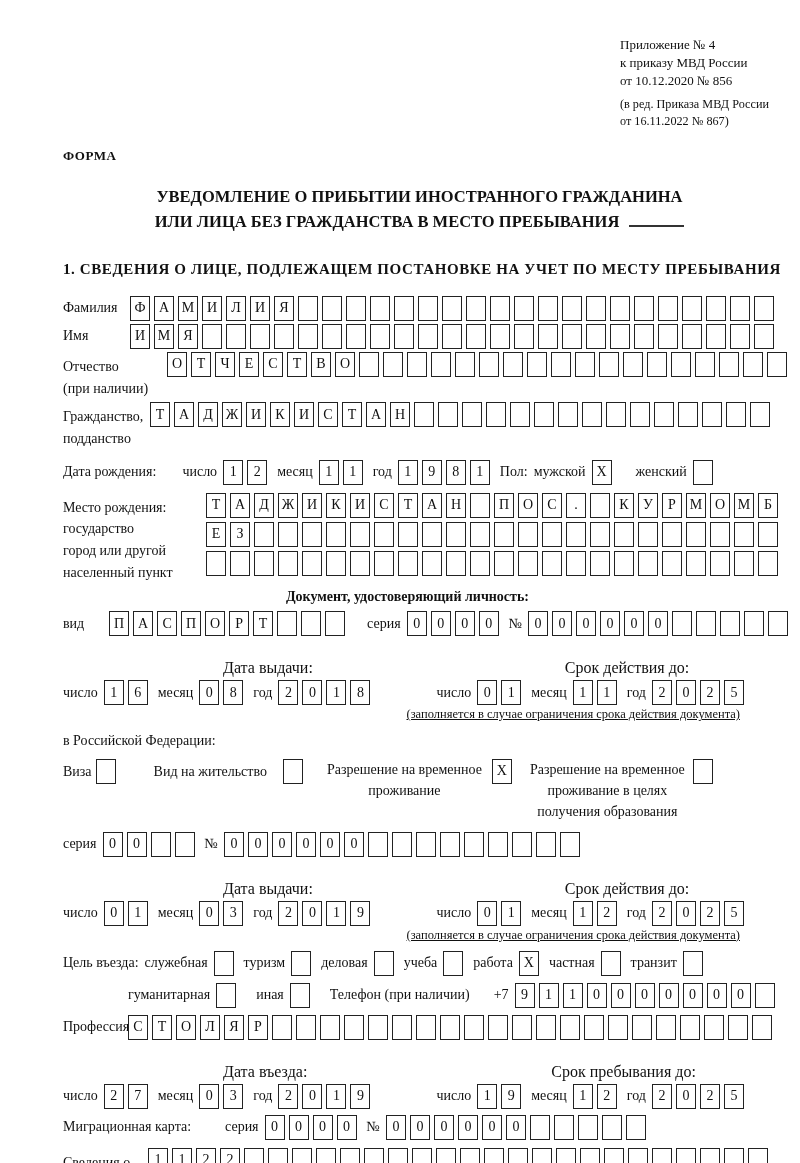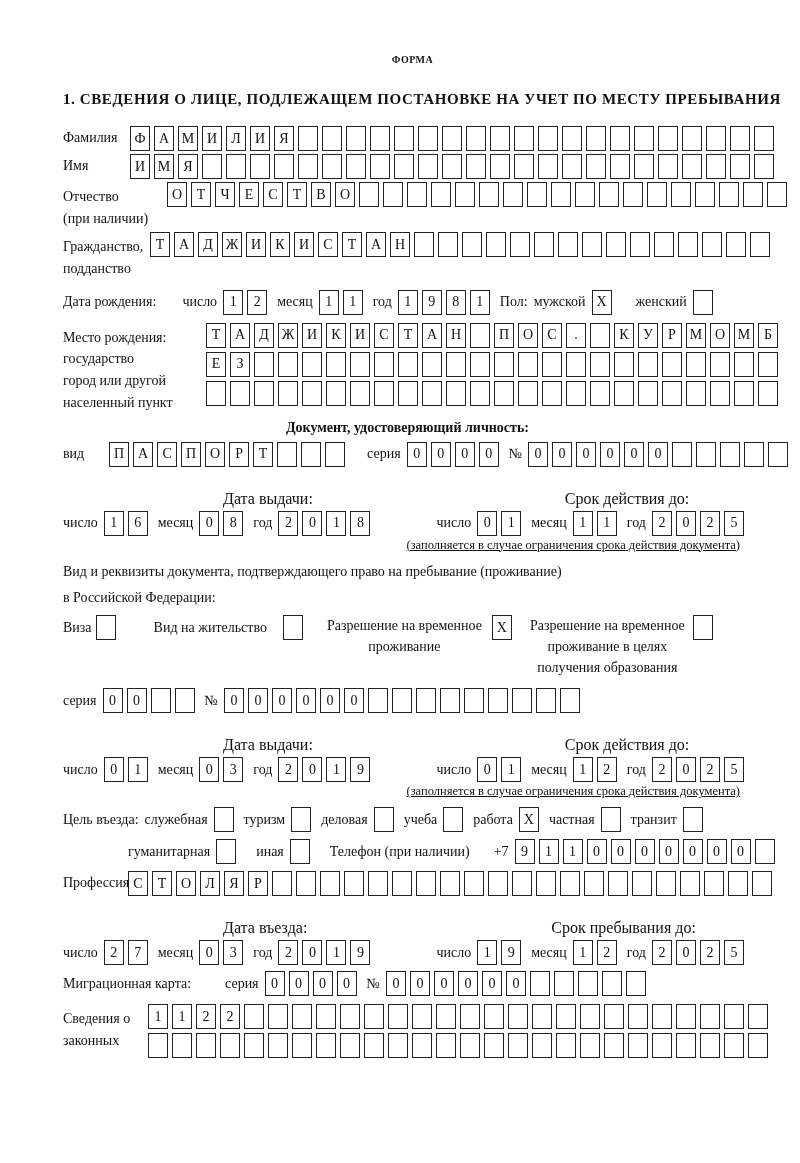--- a/index.html
+++ b/index.html
@@ -9,21 +9,21 @@
     background:#ffffff; color:#111;
     font-family:"Liberation Serif","DejaVu Serif",serif;
     font-size:14px;
   }
   .page { padding:36px 8px 0 63px; }
 
   
   .hdr-right { margin-left:557px; font-size:13px; line-height:1.4; }
   .hdr-right .rev { font-size:12.2px; }
   .hdr-right .rev-first { margin-top:5px; }
-  .forma { text-align:center; padding-right:30px; font-weight:bold; font-size:10px; margin-top:18px; letter-spacing:0.5px; }
+  .forma { text-align:left; padding-right:30px; font-weight:bold; font-size:13px; margin-top:18px; letter-spacing:0.5px; }
 
   
   .title { text-align:center; font-weight:bold; font-size:16.5px; margin-top:20px; line-height:1.55; padding-right:16px; }
   .uline { display:inline-block; width:55px; border-bottom:2px solid #333; margin-left:10px; }
   .sec1 { font-weight:bold; font-size:15px; letter-spacing:0.6px; margin-top:26px; margin-bottom:18px; }
 
   
   .row { display:flex; align-items:flex-start; margin-bottom:3px; }
   .lbl { padding-top:4px; flex:0 0 auto; }
   .lbl div, .lbl .block { line-height:1.55; display:block; }
@@ -51,23 +51,34 @@
 
   .optstack { display:inline-flex; flex-direction:column; align-items:center; text-align:center; line-height:1.5; }
   .center-b { text-align:center; font-weight:bold; font-size:14px; margin:6px 0 6px 0; padding-right:40px; }
   .heading-plain { margin:4px 0 2px 0; line-height:1.6; }
 </style>
 </head>
 <body>
 
 <div class="page">
 
+  <div class="hdr-right">
+    <div>Приложение № 4</div>
+    <div>к приказу МВД России</div>
+    <div>от 10.12.2020 № 856</div>
+    <div class="rev rev-first">(в ред. Приказа МВД России</div>
+    <div class="rev">от 16.11.2022 № 867)</div>
+  </div>
 
   <div class="forma">ФОРМА</div>
 
+  <div class="title">
+    <div>УВЕДОМЛЕНИЕ О ПРИБЫТИИ ИНОСТРАННОГО ГРАЖДАНИНА</div>
+    <div><span>ИЛИ ЛИЦА БЕЗ ГРАЖДАНСТВА В МЕСТО ПРЕБЫВАНИЯ</span><span class="uline"></span></div>
+  </div>
 
   <div class="sec1">1. СВЕДЕНИЯ О ЛИЦЕ, ПОДЛЕЖАЩЕМ ПОСТАНОВКЕ НА УЧЕТ ПО МЕСТУ ПРЕБЫВАНИЯ</div>
 
   <div class="row">
     <span class="lbl w67">Фамилия</span>
     <span class="cells">
         <span class="cell">Ф</span>
         <span class="cell">А</span>
         <span class="cell">М</span>
         <span class="cell">И</span>
@@ -400,21 +411,20 @@
       <span class="cells">
           <span class="cell">2</span>
           <span class="cell">0</span>
           <span class="cell">2</span>
           <span class="cell">5</span>
         </span>
     </div>
   </div>
   <div class="note">(заполняется в случае ограничения срока действия документа)</div>
 
-  <div class="heading-plain">Вид и реквизиты документа, подтверждающего право на пребывание (проживание)</div>
   <div class="heading-plain" style="margin-bottom:6px;">в Российской Федерации:</div>
 
   <div class="row" style="align-items:flex-start; margin-bottom:10px;">
     <span style="padding-top:5px;">Виза</span>
     <span class="cells" style="margin-left:4px;">
         <span class="cell"></span>
       </span>
     <span style="margin-left:34px; padding-top:5px;">Вид на жительство</span>
     <span class="cells" style="margin-left:16px;">
         <span class="cell"></span>

